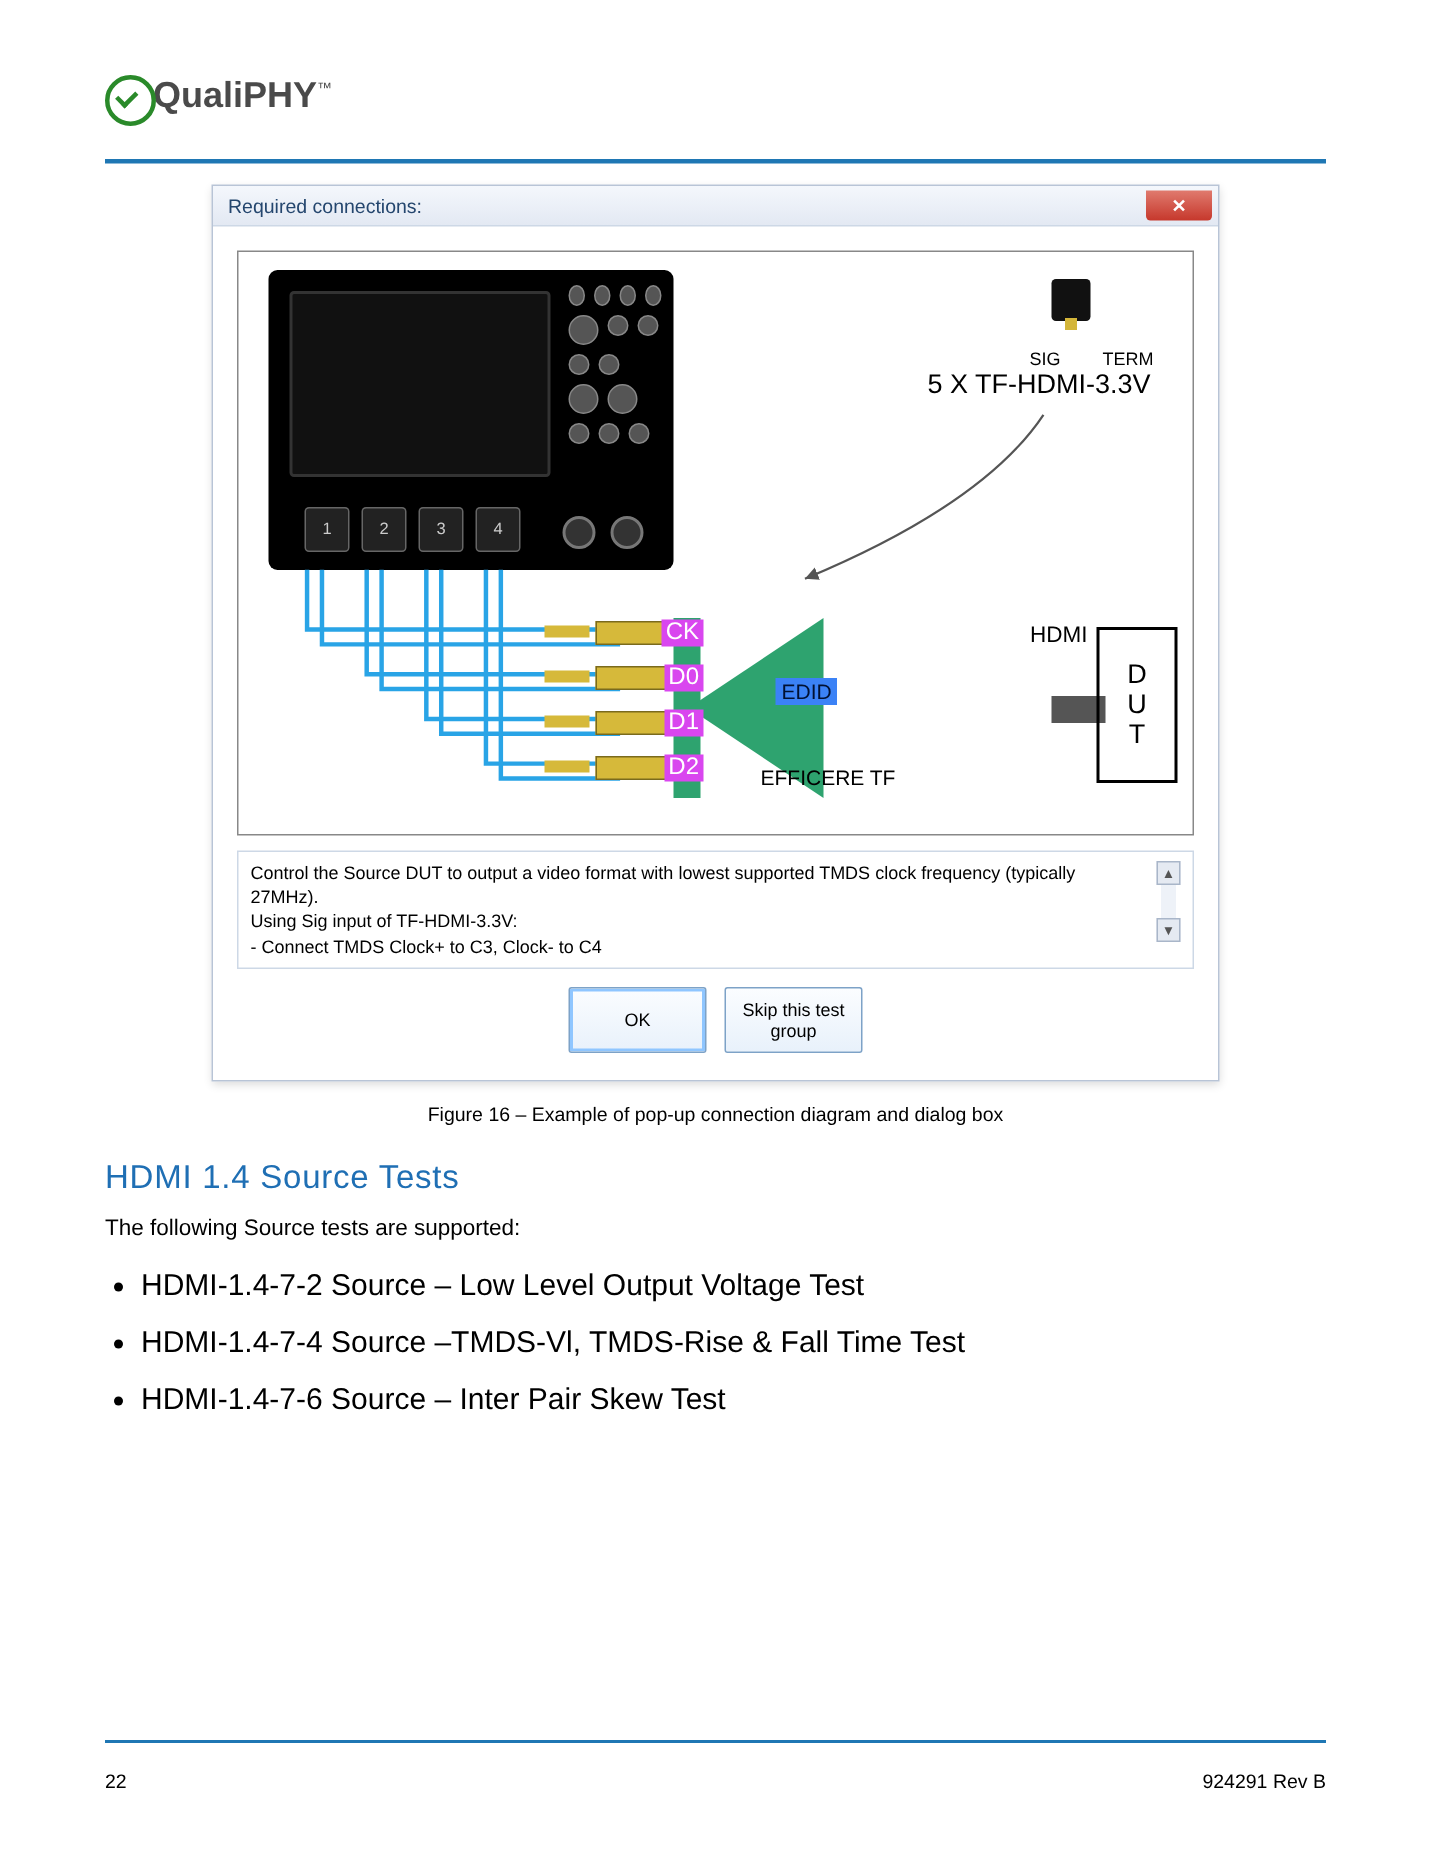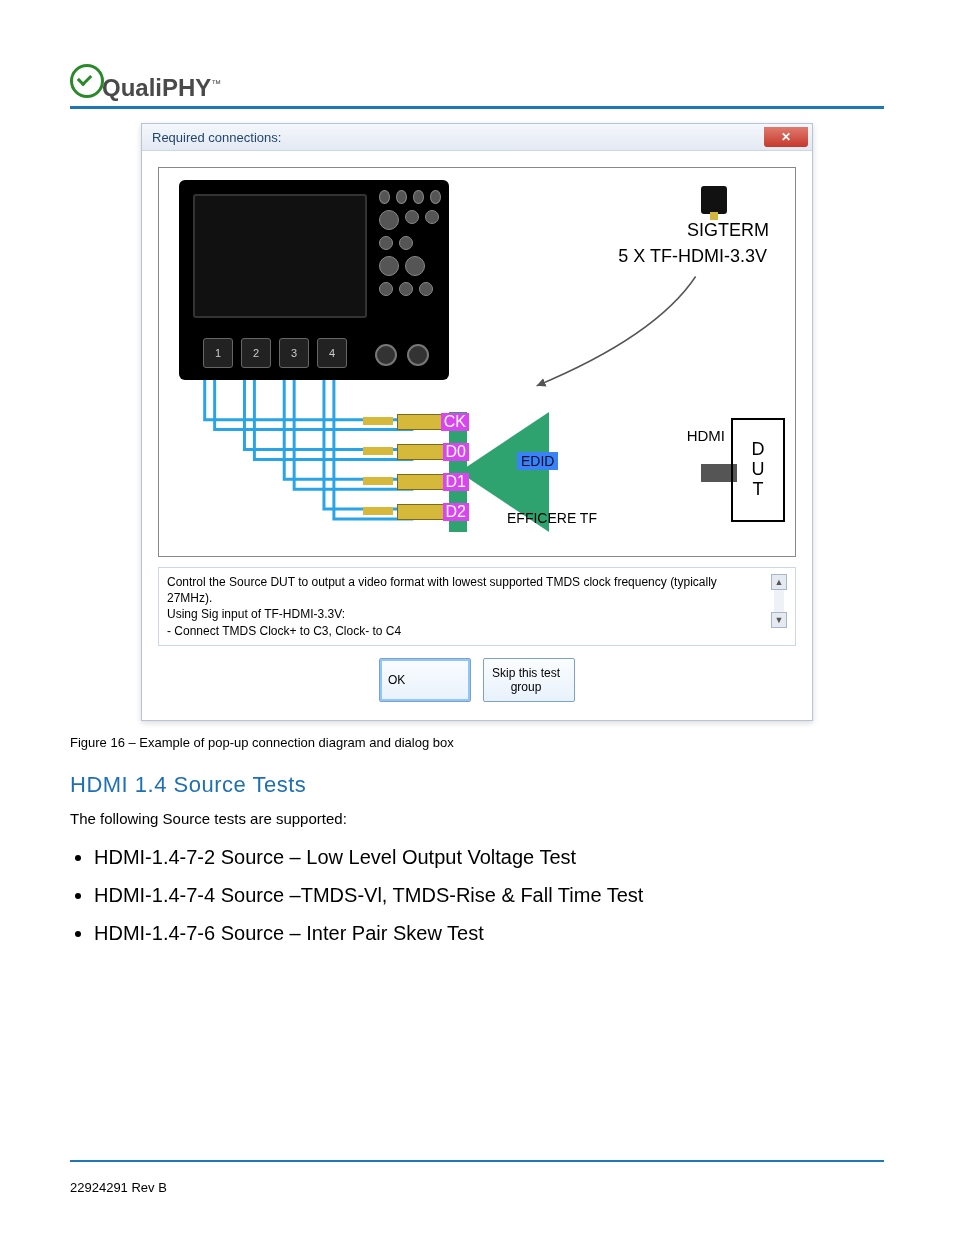--- a/index.html
+++ b/index.html
@@ -1,72 +1,72 @@
 <!DOCTYPE html>
 <html><head>
 <meta charset="utf-8">
 <style>
   html,body{margin:0;padding:0;background:#fff;font-family:Arial,Helvetica,sans-serif;color:#000}
   .page{width:954px;height:1235px;position:relative;box-sizing:border-box;padding:50px 70px 30px}
-  .logo{height:52px;display:flex;align-items:flex-end}
+  .logo{height:52px;display:flex;align-items:flex-start}
   .logo-mark{width:28px;height:28px;border:3px solid #2a8a2a;border-radius:50%;position:relative;margin-bottom:4px}
   .logo-mark:after{content:"";position:absolute;left:5px;top:7px;width:10px;height:6px;border-left:3px solid #2a8a2a;border-bottom:3px solid #2a8a2a;transform:rotate(-45deg)}
   .logo-text{font-size:24px;font-weight:bold;color:#4a4a4a;margin-left:-2px}
   .logo-text sup{font-size:10px;font-weight:normal}
   .hr{height:3px;background:#1f77b4;margin-top:4px}
-  .caption{font-size:13px;text-align:left;margin-top:14px}
+  .caption{font-size:13px;text-align:center;margin-top:14px}
   .h2{font-size:22px;color:#1f6fb4;font-weight:normal;margin:22px 0 10px;letter-spacing:.5px}
   .para{font-size:15px;line-height:1.45;margin:8px 0}
   ul.bul{margin:6px 0 0 24px;padding:0}
   ul.bul li{font-size:20px;line-height:1.9}
   .footer{position:absolute;left:70px;right:70px;bottom:40px}
   .footer-line{height:2px;background:#1f77b4}
-  .footer-row{display:flex;font-size:13px;margin-top:18px}
+  .footer-row{display:flex;justify-content:space-between;font-size:13px;margin-top:18px}
   
   .dlg{width:670px;margin:14px auto 0;border:1px solid #b8c4d6;background:#fff;box-shadow:0 2px 6px rgba(0,0,0,.15)}
   .dlg-title{height:26px;display:flex;align-items:center;justify-content:space-between;padding:0 0 0 10px;background:linear-gradient(#f4f7fc,#e3e9f3);font-size:13px;color:#24466e}
   .close-btn{width:44px;height:20px;background:linear-gradient(#e07a6e,#c6382c);border-radius:0 0 3px 3px;margin-right:4px;display:flex;align-items:center;justify-content:center;color:#fff;font-weight:bold;font-size:12px}
   .dlg-body{padding:16px 16px 8px;border-top:1px solid #cdd8e6}
   .diagram{border:1px solid #888;height:388px;position:relative;background:#fff;overflow:hidden}
   .scope{position:absolute;left:20px;top:12px;width:270px;height:200px;background:#000;border-radius:6px}
   .scope-screen{position:absolute;left:14px;top:14px;width:170px;height:120px;background:#111;border:2px solid #333;border-radius:3px}
   .scope-knobs{position:absolute;right:8px;top:10px;width:62px}
   .knob-row{display:flex;gap:6px;margin-bottom:6px}
   .knob{width:12px;height:12px;border-radius:50%;background:#555;border:1px solid #888}
   .knob.big{width:18px;height:18px}
   .ch-row{position:absolute;left:24px;bottom:12px;display:flex;gap:8px}
   .ch{width:28px;height:28px;background:#222;border:1px solid #666;border-radius:3px;color:#ccc;font-size:11px;display:flex;align-items:center;justify-content:center}
   .ext-row{position:absolute;right:20px;bottom:14px;display:flex;gap:10px}
   .ext{width:18px;height:18px;border-radius:50%;border:2px solid #777;background:#333}
   .cables{position:absolute;left:0;top:0;width:100%;height:100%;pointer-events:none}
   .probe{position:absolute;right:68px;top:18px;width:26px;height:28px;background:#111;border-radius:3px}
   .probe:after{content:"";position:absolute;left:9px;bottom:-6px;width:8px;height:8px;background:#d4b63a}
-  .probe-lbls{position:absolute;right:26px;top:52px;font-size:18px;display:flex;}
+  .probe-lbls{position:absolute;right:26px;top:64px;font-size:12px;display:flex;gap:28px}
   .probe-title{position:absolute;right:28px;top:78px;font-size:18px}
   .board{position:absolute;left:248px;bottom:24px;width:290px;height:120px}
   .pcb{position:absolute;left:42px;top:0;width:100px;height:120px}
   .pcb-tri{width:0;height:0;border-top:60px solid transparent;border-bottom:60px solid transparent;border-right:90px solid #2ea36f;position:absolute;left:10px;top:0}
   .pcb-rect{position:absolute;left:0;top:0;width:18px;height:120px;background:#2ea36f}
   .lane{position:absolute;left:-220px;width:258px;height:14px}
   .lane .pad{position:absolute;right:0;top:0;width:46px;height:14px;background:#d6b93a;border:1px solid #7a6a1c}
   .lane .cap{position:absolute;right:52px;top:3px;width:30px;height:8px;background:#d6b93a}
   .lane .lbl{position:absolute;right:-24px;top:-1px;font-size:16px;background:#d946ef;color:#fff;padding:0 3px}
   .lane.ck{top:2px}.lane.d0{top:32px}.lane.d1{top:62px}.lane.d2{top:92px}
   .edid{position:absolute;left:110px;top:40px;font-size:14px;background:#3b82f6;color:#013;padding:1px 4px}
   .eff{position:absolute;left:100px;top:98px;font-size:14px}
   .dut{position:absolute;right:10px;bottom:34px;width:50px;height:100px;border:2px solid #000;display:flex;align-items:center;justify-content:center;font-size:18px;line-height:1.1;text-align:center}
-  .hdmi-lbl{position:absolute;right:70px;bottom:112px;font-size:15px}
+  .hdmi-lbl{position:absolute;right:70px;bottom:124px;font-size:15px}
   .hdmi-conn{position:absolute;right:58px;bottom:74px;width:36px;height:18px;background:#555}
   .instr{margin-top:10px;border:1px solid #cdd8e6;padding:6px 8px;font-size:12px;line-height:1.35;display:flex;align-items:flex-start;gap:6px}
   .instr-text{flex:1}
   .sb{width:16px;display:flex;flex-direction:column;justify-content:space-between;align-items:center;height:54px}
   .sb-btn{width:14px;height:14px;background:#e5eaf2;border:1px solid #a9b6c9;color:#555;font-size:9px;display:flex;align-items:center;justify-content:center}
   .sb-track{width:10px;flex:1;background:#eef2f8}
   .btn-row{display:flex;justify-content:center;gap:12px;margin:12px 0 10px}
-  .btn{min-width:74px;height:42px;border:1px solid #7da2c7;background:linear-gradient(#fbfdff,#e8f1fb);font-size:12px;display:flex;align-items:center;text-align:center;border-radius:2px;padding:0 8px}
+  .btn{min-width:74px;height:42px;border:1px solid #7da2c7;background:linear-gradient(#fbfdff,#e8f1fb);font-size:12px;display:flex;align-items:center;justify-content:center;text-align:center;border-radius:2px;padding:0 8px}
   .btn.ok{box-shadow:0 0 0 2px #8fc6ff inset}
 </style>
 </head>
 <body>
 
 <div class="page">
   <div class="logo">
     <div class="logo-mark"></div>
     <div class="logo-text"><span>QualiPHY</span><sup>™</sup></div>
   </div>

